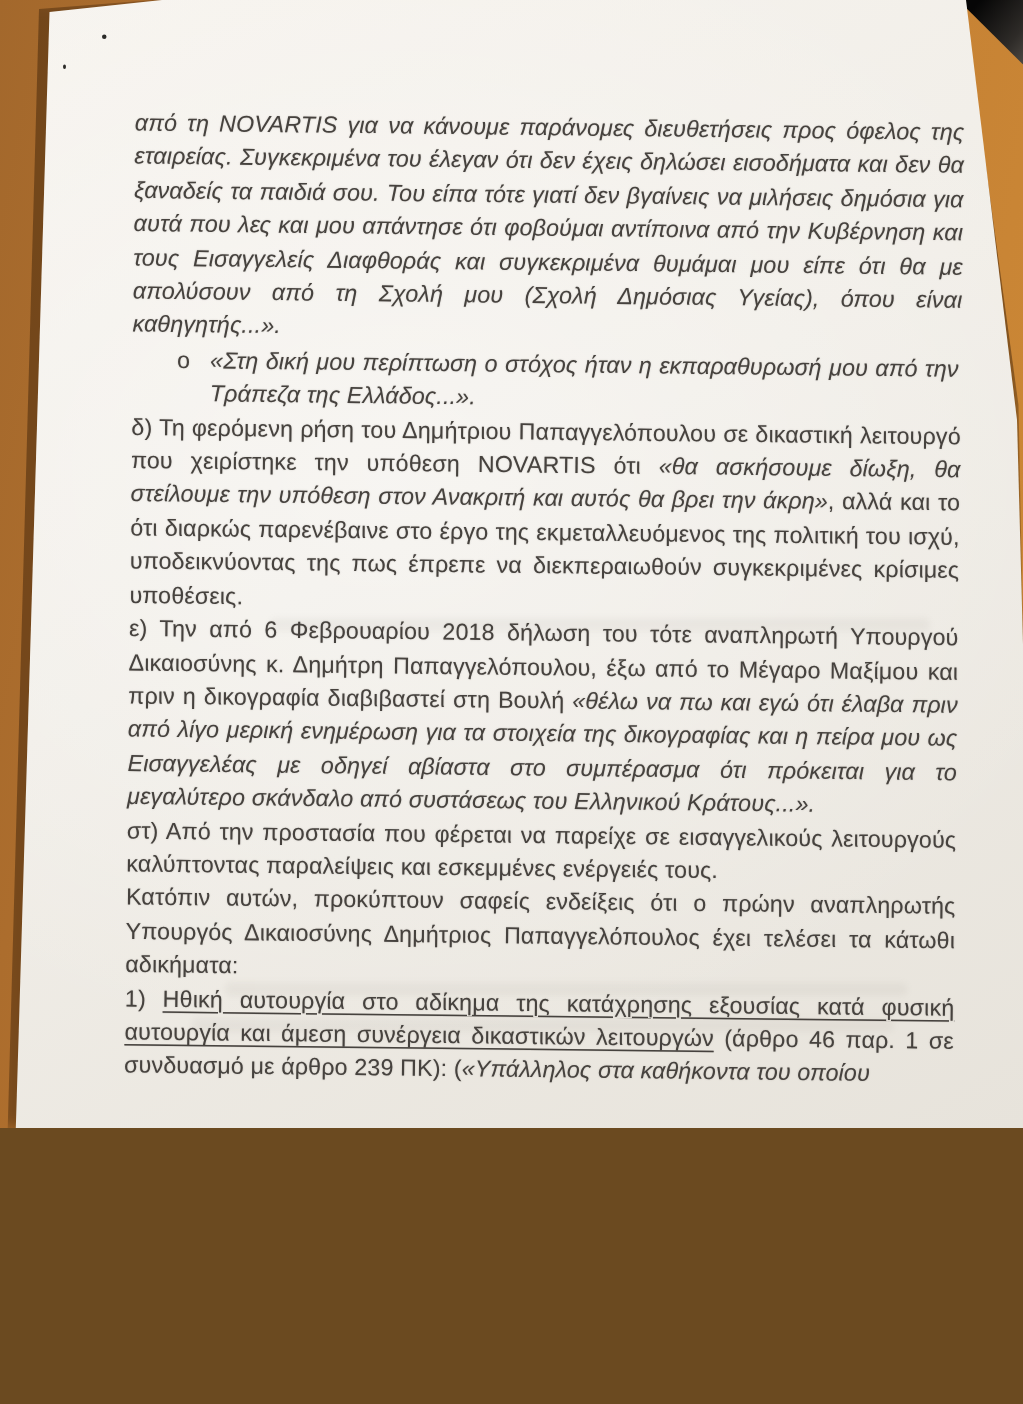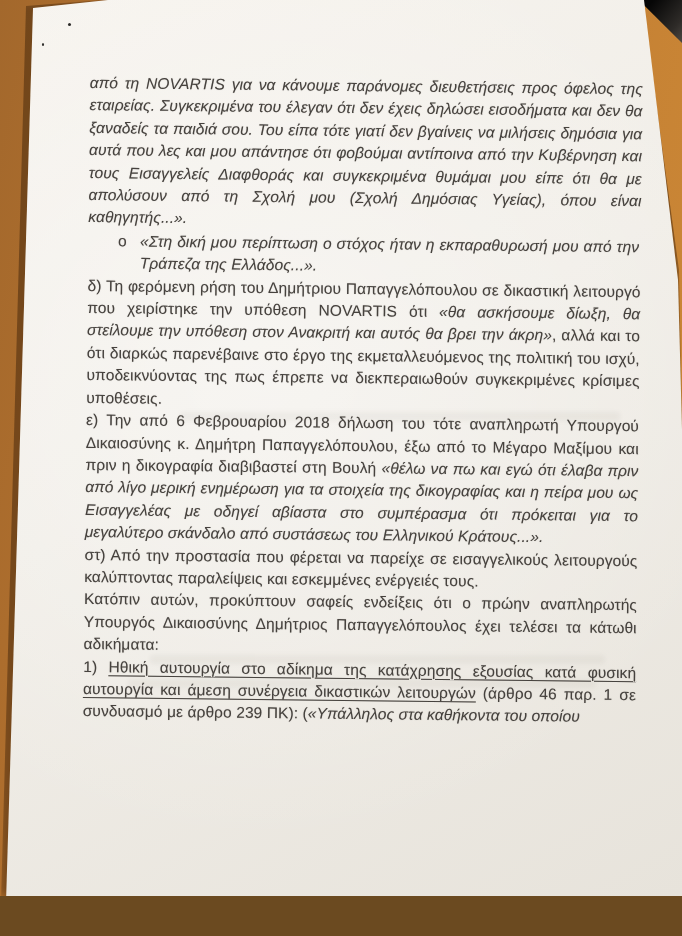--- a/index.html
+++ b/index.html
@@ -1,17 +1,17 @@
 <!DOCTYPE html>
 <html lang="el"><head>
 <meta charset="utf-8">
 <style>
   html,body { margin:0; padding:0; background:#6b4a20; }
   .scene {
-    position:relative; width:682px; height:896px; overflow:hidden;
+    position:relative; width:682px; height:752px; overflow:hidden;
     font-family:"Liberation Sans", sans-serif;
     background: linear-gradient(100deg, #a3682c 0%, #b5722e 28%, #c17d33 58%, #cd8936 100%);
   }
   
   .dark-object {
     position:absolute; left:636px; top:0; width:46px; height:50px;
     background: linear-gradient(130deg, #060606 20%, #2e2b28 70%, #55504a 100%);
     clip-path: polygon(6% 0, 100% 0, 100% 86%);
   }
   

